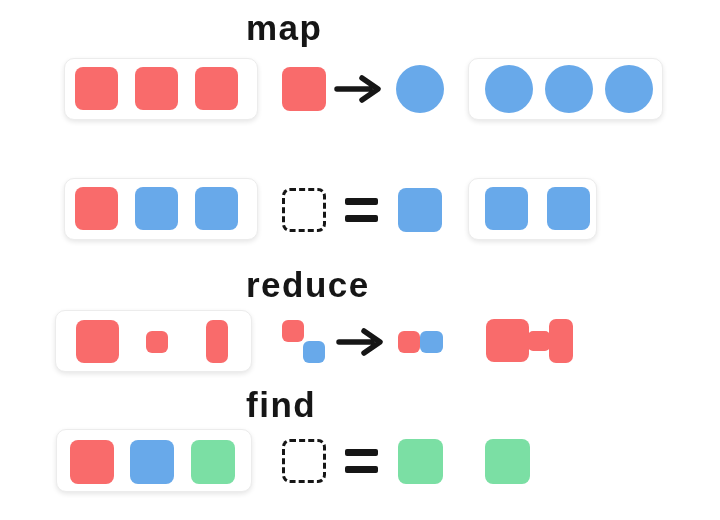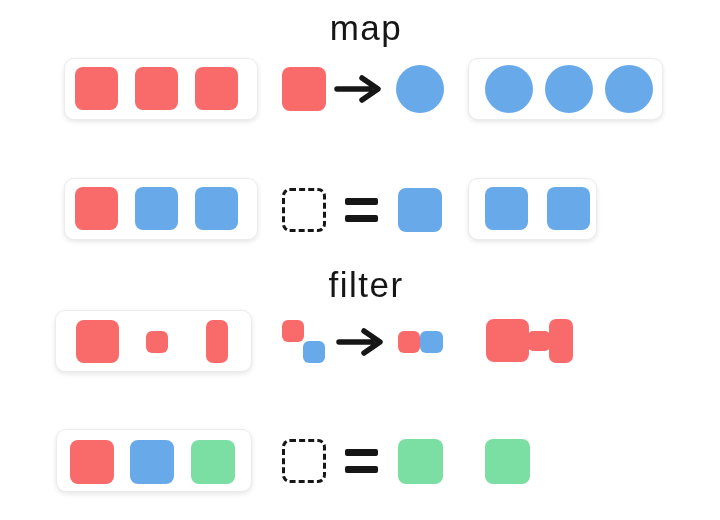--- a/index.html
+++ b/index.html
@@ -1,22 +1,22 @@
 <!DOCTYPE html>
 <html style="--red: #f96b6b; --blue: #68a9ea; --green: #7bdfa4; --ink: #161616; --card_bg: #ffffff; --card_border: #ececec; --canvas_bg: #ffffff;"><head>
 <meta charset="utf-8">
 <style>
   html,body{margin:0;padding:0;background:#ffffff;}
   .canvas{
     position:relative;width:720px;height:520px;background:var(--canvas_bg,#fff);
     font-family:"Liberation Sans","DejaVu Sans",sans-serif;overflow:hidden;
   }
   .op-title{
-    position:absolute;left:246px;width:240px;text-align:center;
-    font-size:35px;line-height:36px;font-weight:400;letter-spacing:1.5px;
+    position:absolute;left:246px;width:240px;
+    font-size:35px;line-height:36px;font-weight:700;letter-spacing:1.5px;
     color:var(--ink,#161616);
   }
   .card{
     position:absolute;background:var(--card_bg,#fff);
     border:1px solid var(--card_border,#ececec);border-radius:10px;
     box-shadow:0 2px 5px rgba(0,0,0,.10);box-sizing:border-box;
   }
   .shape{position:absolute;}
   .sq44{width:44px;height:44px;border-radius:8px;}
   .sq43{width:43px;height:43px;border-radius:8px;}
@@ -77,21 +77,21 @@
     <span class="bar"></span>
       <span class="bar"></span>
   </div>
   <div class="shape sq44 fill-blue" style="left:398px;top:188px"></div>
 
   <div class="card" style="left:468px;top:178px;width:129px;height:62px">
     <div class="shape sq43 fill-blue" style="left:16px;top:8px"></div>
     <div class="shape sq43 fill-blue" style="left:78px;top:8px"></div>
   </div>
 
-  <div class="op-title" style="top:267px">filter</div>
+  <div class="op-title" style="top:267px">reduce</div>
 
   <div class="card" style="left:55px;top:310px;width:197px;height:62px">
     <div class="shape sq43 fill-red" style="left:20px;top:9px"></div>
     <div class="shape sq22 fill-red" style="left:90px;top:20px"></div>
     <div class="shape rect-tall fill-red" style="left:150px;top:9px"></div>
   </div>
 
   <div class="shape sq22 fill-red" style="left:282px;top:320px"></div>
   <div class="shape sq22 fill-blue" style="left:303px;top:341px"></div>
   <svg class="arrow" style="left:336px;top:328px" width="50" height="28" viewBox="0 0 50 28">
@@ -99,20 +99,21 @@
   </svg>
   <div class="shape sq22 fill-red" style="left:398px;top:331px"></div>
   <div class="shape sq22 fill-blue" style="left:420px;top:331px;width:23px"></div>
 
   <div>
     <div class="shape sq43 fill-red" style="left:486px;top:319px"></div>
     <div class="shape rect-mid fill-red" style="left:528px;top:331px"></div>
     <div class="shape rect-tall fill-red" style="left:549px;top:319px;height:44px;width:24px"></div>
   </div>
 
+  <div class="op-title" style="top:387px">find</div>
 
   <div class="card" style="left:56px;top:429px;width:196px;height:63px">
     <div class="shape sq44 fill-red" style="left:13px;top:10px"></div>
     <div class="shape sq44 fill-blue" style="left:73px;top:10px"></div>
     <div class="shape sq44 fill-green" style="left:134px;top:10px"></div>
   </div>
 
   <div class="shape dashed" style="left:282px;top:439px"></div>
   <div class="equals" style="left:345px;top:449px">
     <span class="bar"></span>

